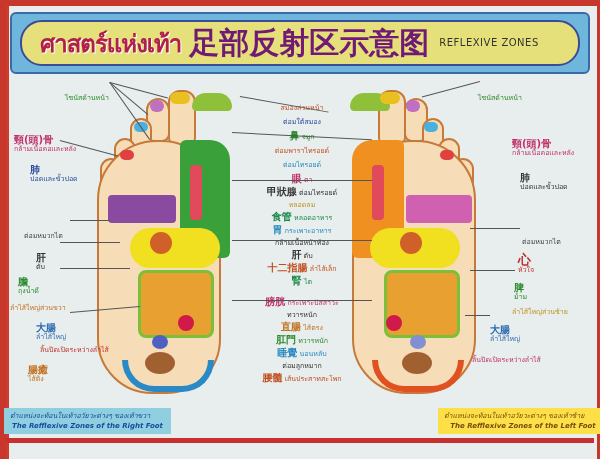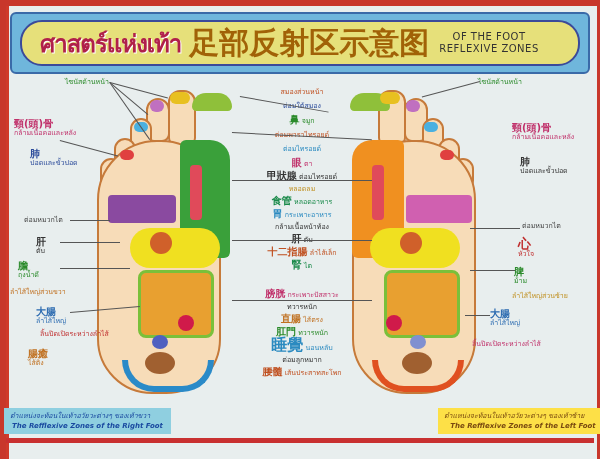--- a/index.html
+++ b/index.html
@@ -1,47 +1,46 @@
 <!DOCTYPE html>
 <html><head>
 <meta charset="utf-8">
 <style>
   html,body{margin:0;padding:0;}
   body{width:600px;height:459px;overflow:hidden;background:#c8372b;position:relative;font-family:"DejaVu Sans",sans-serif;}
   .poster{position:absolute;left:6px;top:6px;width:588px;height:453px;background:#e8eeee;border-left:3px solid #d03a2a;}
   .banner{position:absolute;left:10px;top:12px;width:576px;height:58px;background:#6fb6dc;border:2px solid #3a6aa8;border-radius:6px;}
   .banner-inner{position:absolute;left:8px;top:6px;right:8px;bottom:6px;background:#e6e07a;border:2px solid #3b4a9a;border-radius:22px;display:flex;align-items:center;}
   .title-thai{font-weight:bold;color:#b0204a;font-size:24px;margin-left:18px;letter-spacing:-1px;text-shadow:1px 1px 0 #fff;}
-  .title-cn{color:#a16207;font-size:30px;font-weight:bold;margin-left:8px;font-family:"DejaVu Serif",serif;}
+  .title-cn{color:#701a75;font-size:30px;font-weight:bold;margin-left:8px;font-family:"DejaVu Serif",serif;}
   .title-en{color:#333;font-size:10px;line-height:12px;margin-left:10px;text-align:center;letter-spacing:0.5px;}
   .redline{position:absolute;left:6px;top:438px;width:588px;height:5px;background:#c83030;}
   .foot{position:absolute;border:2px solid #c67a3a;background:#f7dcb8;}
   .foot.right{left:97px;top:88px;width:120px;height:300px;border-radius:60px 60px 55px 55px;}
   .foot.left{left:352px;top:88px;width:120px;height:300px;border-radius:60px 60px 55px 55px;}
   .zone{position:absolute;border-radius:10px;}
   .toe{position:absolute;border:2px solid #c67a3a;border-radius:12px 12px 8px 8px;background:#f7dcb8;}
-  .label{position:absolute;font-size:7px;line-height:8px;white-space:nowrap;}
+  .label{position:absolute;font-size:7px;line-height:8px;white-space:nowrap;margin-top:16px;}
   .cn{font-size:10px;font-weight:bold;}
   .ln{position:absolute;height:1px;background:#555;transform-origin:0 0;}
   .caption{position:absolute;font-size:7px;line-height:10px;padding:3px 6px;}
   .caption.right{left:4px;top:408px;width:155px;background:#8fcfe0;color:#1a4aa0;font-style:italic;}
   .caption.left{left:438px;top:408px;width:158px;background:#fde047;color:#7a4a10;font-style:italic;}
   .caption .en{font-weight:bold;text-align:center;}
 </style>
 </head>
 <body>
 
 <div class="poster"></div>
 
 <div class="banner">
   <div class="banner-inner">
     <span class="title-thai">ศาสตร์แห่งเท้า</span>
     <span class="title-cn">足部反射区示意图</span>
     <div class="title-en">
-      <div>OF THE FOOT</div>
       <div>REFLEXIVE ZONES</div>
     </div>
   </div>
 </div>
 
 <div>
   <div class="toe" style="left:168px;top:90px;width:24px;height:52px;"></div>
   <div class="toe" style="left:146px;top:98px;width:20px;height:40px;"></div>
   <div class="toe" style="left:130px;top:118px;width:18px;height:34px;"></div>
   <div class="toe" style="left:114px;top:138px;width:18px;height:30px;"></div>
@@ -109,25 +108,25 @@
   <div class="label" style="position:relative;display:block;text-align:center;margin-top:6px;color:#2a8ac0;">ต่อมไทรอยด์</div>
   <div class="label" style="position:relative;display:block;text-align:center;margin-top:6px;color:#c0306a;"><span class="cn">眼</span> <span>ตา</span></div>
   <div class="label" style="position:relative;display:block;text-align:center;margin-top:4px;color:#333;"><span class="cn">甲狀腺</span> <span>ต่อมไทรอยด์</span></div>
   <div class="label" style="position:relative;display:block;text-align:center;margin-top:4px;color:#c09020;">หลอดลม</div>
   <div class="label" style="position:relative;display:block;text-align:center;margin-top:4px;color:#1a8a4a;"><span class="cn">食管</span> <span>หลอดอาหาร</span></div>
   <div class="label" style="position:relative;display:block;text-align:center;margin-top:4px;color:#2a8ac0;"><span class="cn">胃</span> <span>กระเพาะอาหาร</span></div>
   <div class="label" style="position:relative;display:block;text-align:center;margin-top:4px;color:#333;">กล้ามเนื้อหน้าท้อง</div>
   <div class="label" style="position:relative;display:block;text-align:center;margin-top:4px;color:#333;"><span class="cn">肝</span> <span>ตับ</span></div>
   <div class="label" style="position:relative;display:block;text-align:center;margin-top:4px;color:#c05020;"><span class="cn">十二指腸</span> <span>ลำไส้เล็ก</span></div>
   <div class="label" style="position:relative;display:block;text-align:center;margin-top:4px;color:#1a8a4a;"><span class="cn">腎</span> <span>ไต</span></div>
-  <div class="label" style="position:relative;display:block;text-align:center;margin-top:20px;color:#c0306a;"><span class="cn">膀胱</span> <span>กระเพาะปัสสาวะ</span></div>
+  <div class="label" style="position:relative;display:block;text-align:center;margin-top:12px;color:#c0306a;"><span class="cn">膀胱</span> <span>กระเพาะปัสสาวะ</span></div>
   <div class="label" style="position:relative;display:block;text-align:center;margin-top:4px;color:#333;">ทวารหนัก</div>
   <div class="label" style="position:relative;display:block;text-align:center;margin-top:4px;color:#c07020;"><span class="cn">直腸</span> <span>ไส้ตรง</span></div>
   <div class="label" style="position:relative;display:block;text-align:center;margin-top:4px;color:#2a8a2a;"><span class="cn">肛門</span> <span>ทวารหนัก</span></div>
-  <div class="label" style="position:relative;display:block;text-align:center;margin-top:4px;color:#2a8ac0;"><span class="cn" style="font-size:16px;">睡覺</span> <span>นอนหลับ</span></div>
+  <div class="label" style="position:relative;display:block;text-align:center;margin-top:4px;color:#2a8ac0;"><span class="cn" style="font-size:10px;">睡覺</span> <span>นอนหลับ</span></div>
   <div class="label" style="position:relative;display:block;text-align:center;margin-top:4px;color:#333;">ต่อมลูกหมาก</div>
   <div class="label" style="position:relative;display:block;text-align:center;margin-top:4px;color:#c05020;"><span class="cn">腰髓</span> <span>เส้นประสาทสะโพก</span></div>
 </div>
 
 <div>
   <div class="label" style="left:478px;top:78px;color:#2a8a2a;">ไซนัสด้านหน้า</div>
   <div class="label" style="left:512px;top:124px;color:#c0306a;"><span class="cn">頸(頭)骨</span><br><span>กล้ามเนื้อคอและหลัง</span></div>
   <div class="label" style="left:520px;top:158px;color:#333;"><span class="cn">肺</span><br><span>ปอดและขั้วปอด</span></div>
   <div class="label" style="left:522px;top:222px;color:#444;">ต่อมหมวกไต</div>
   <div class="label" style="left:518px;top:240px;color:#c03030;"><span class="cn" style="font-size:13px;">心</span><br><span>หัวใจ</span></div>

